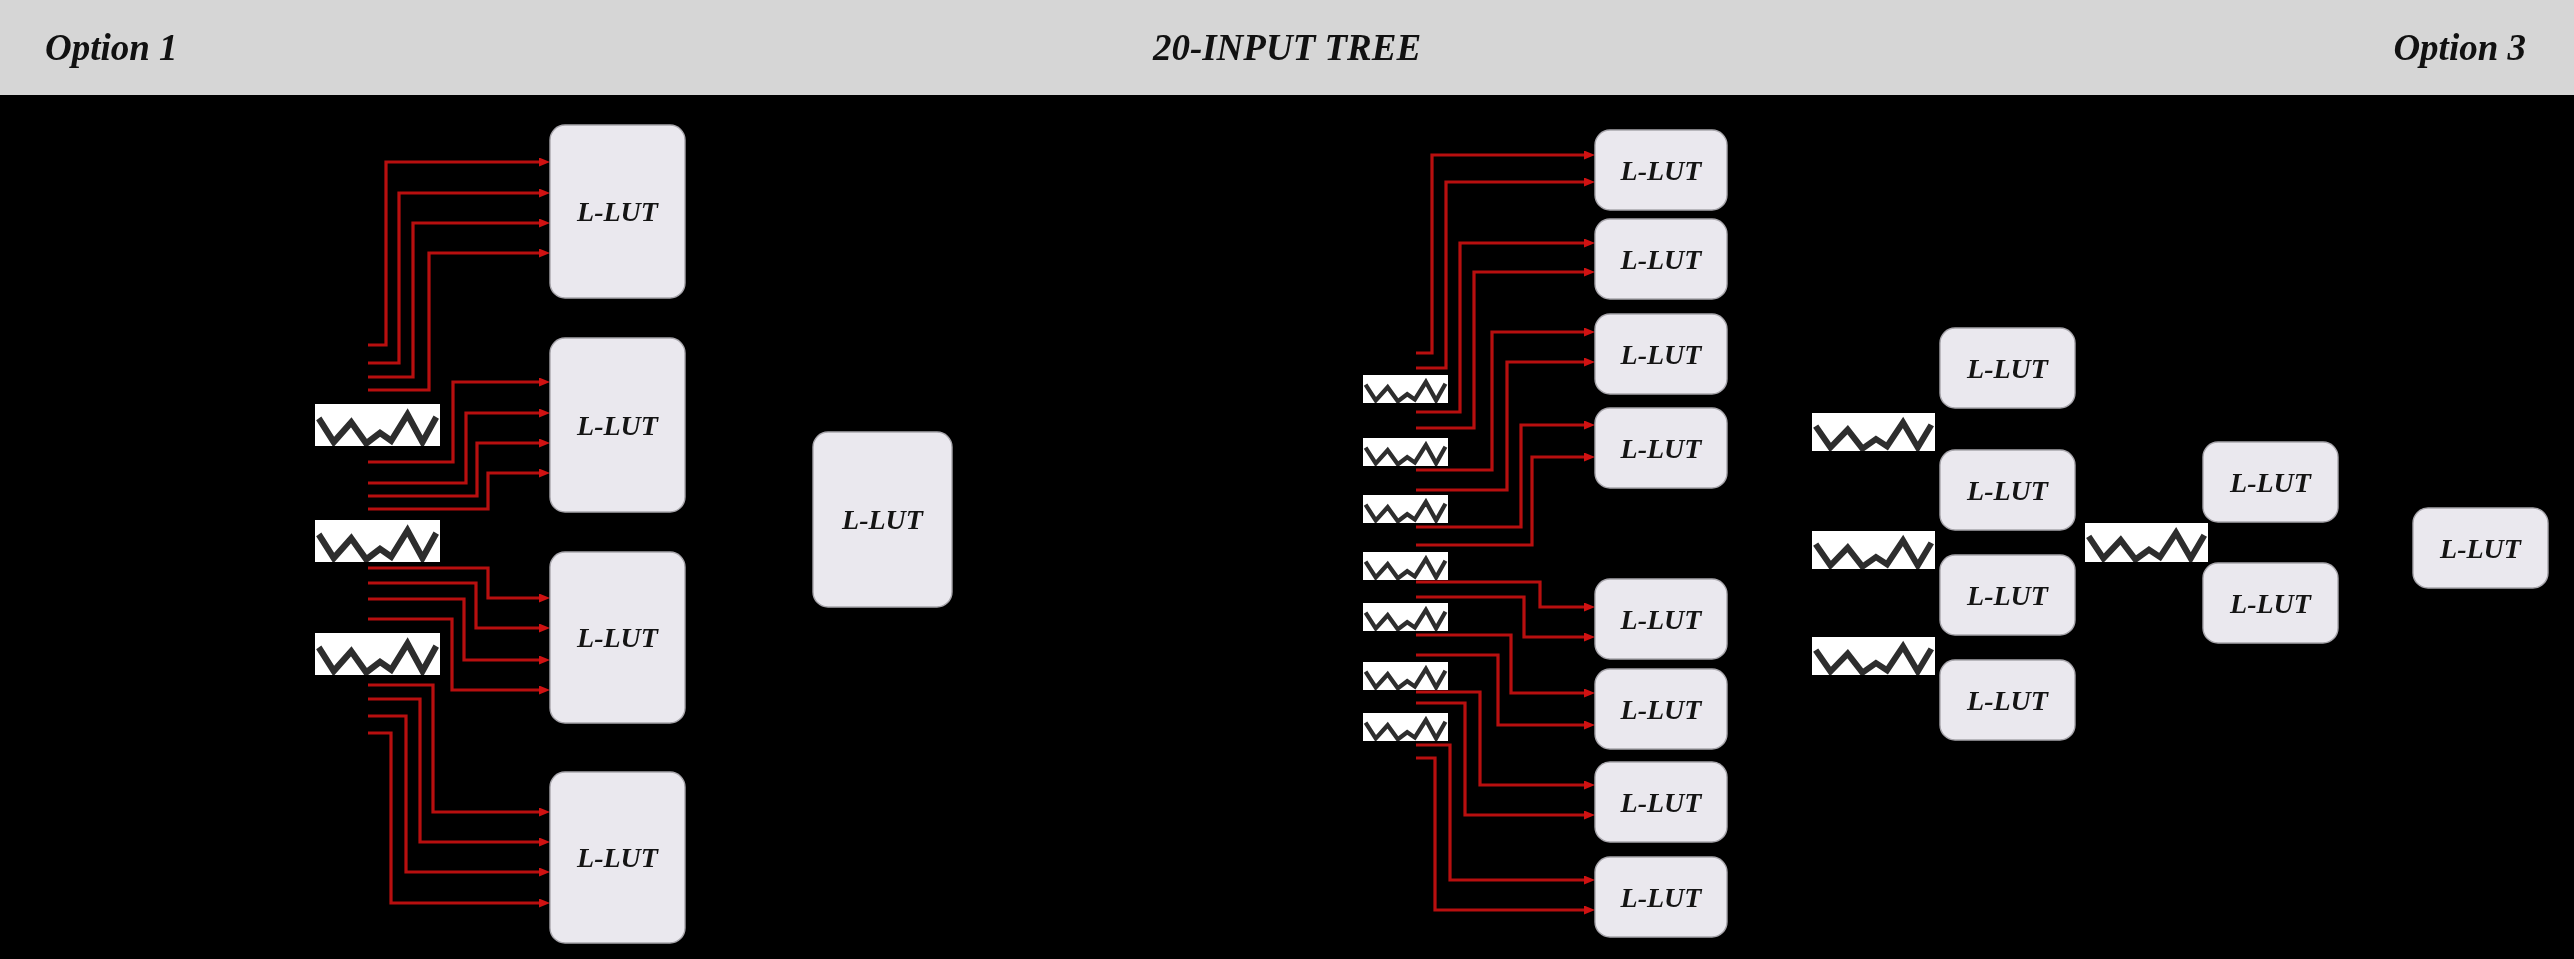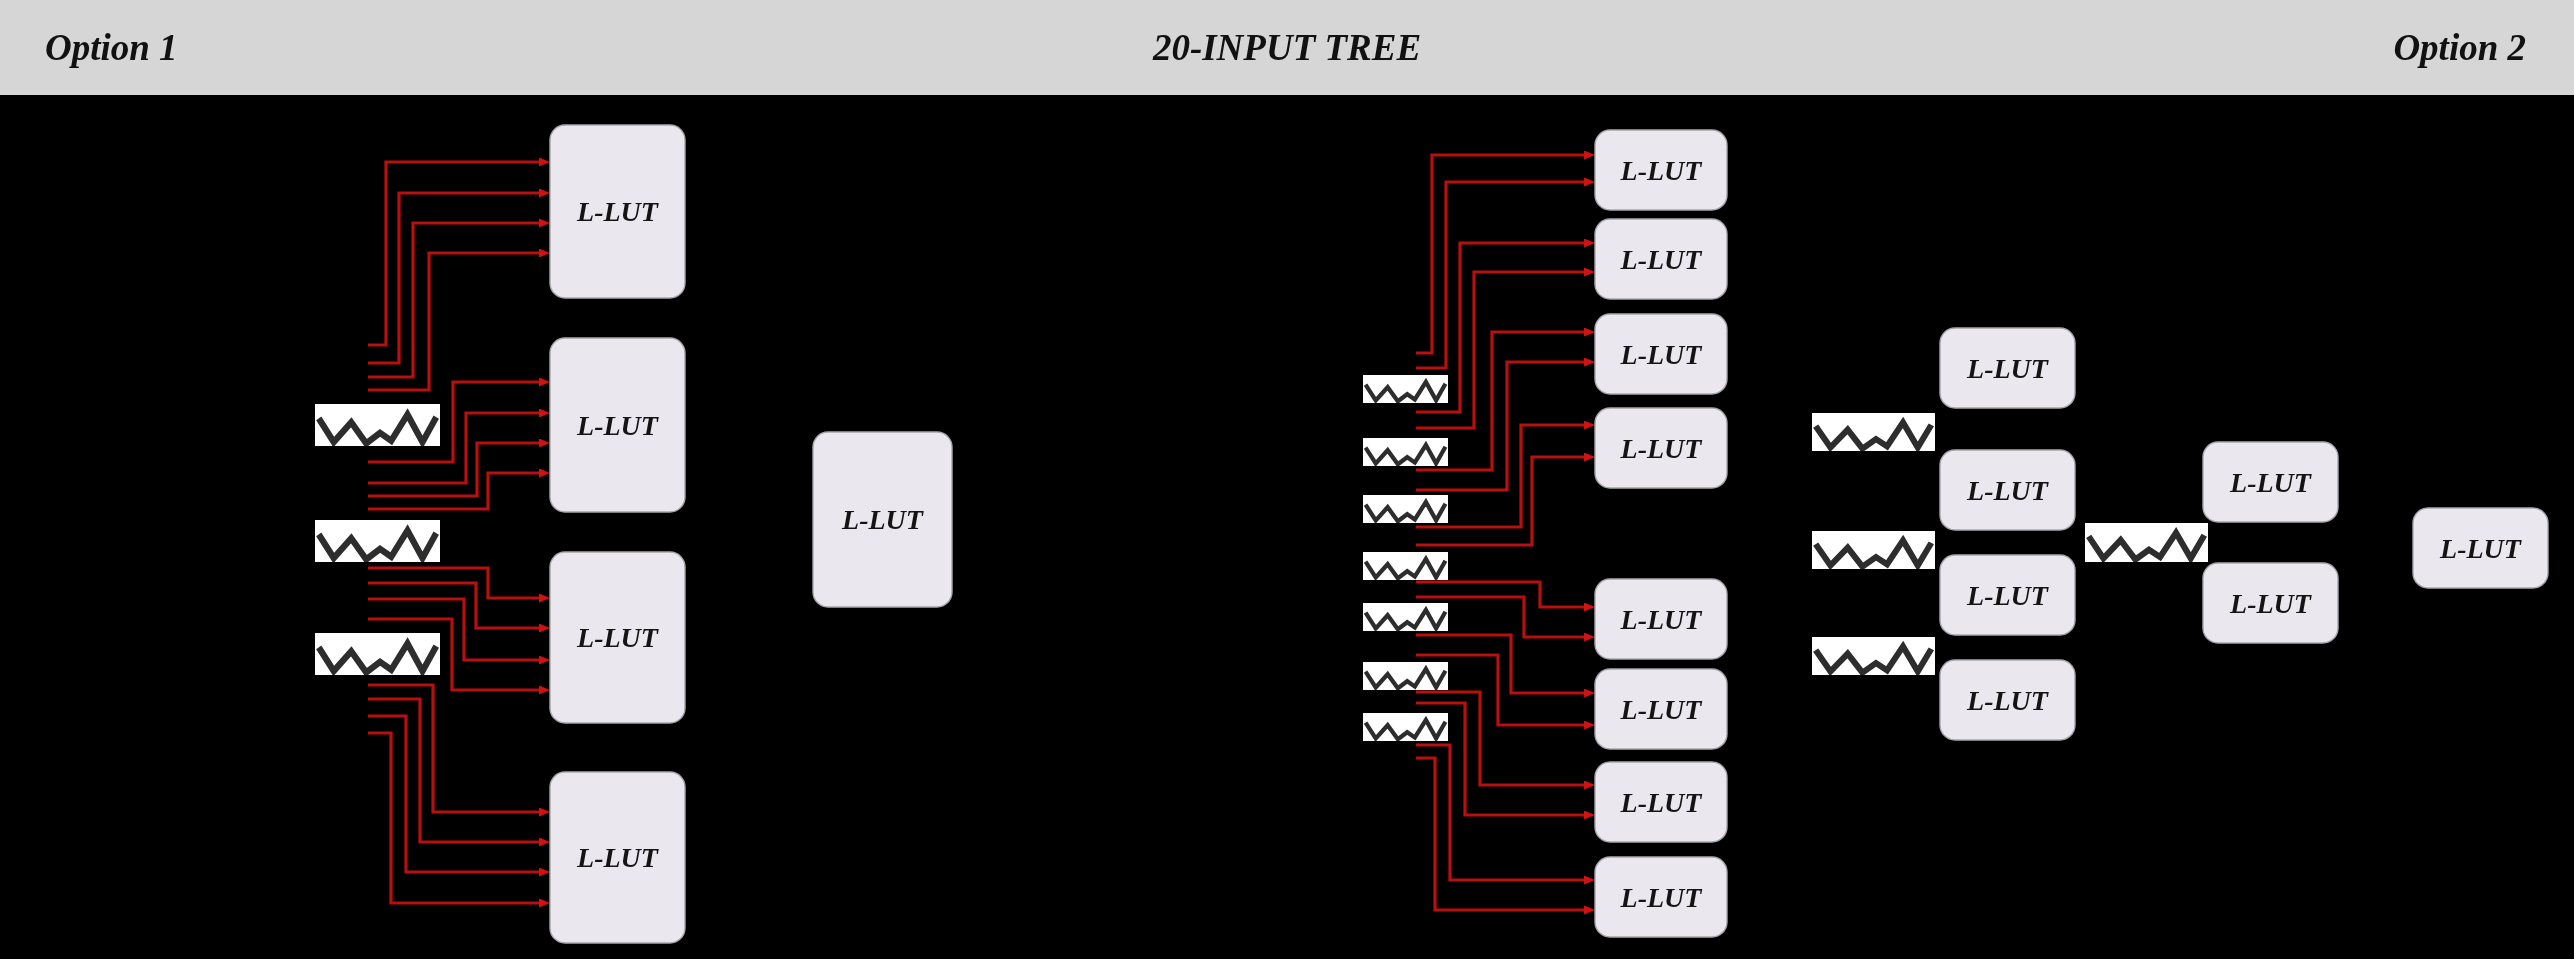--- a/index.html
+++ b/index.html
@@ -39,21 +39,21 @@
   .arrowhead{fill:var(--arrow-color,#d01212);}
   .zzline{fill:none;stroke:var(--zigzag-stroke,#2d2d2d);stroke-width:5;}
   .zzbg{fill:var(--zigzag-bg,#fff);}
 </style>
 </head>
 <body style="--bg: #000000; --header-bg: #d6d6d6; --header-fg: #111111; --block-fill: #eae8ee; --block-stroke: #a8a6ac; --block-fg: #141414; --wire-color: #b80f0f; --arrow-color: #d01212; --zigzag-bg: #ffffff; --zigzag-stroke: #2d2d2d;">
 
 <div id="header">
   <span id="h-left" class="htext">Option 1</span>
   <span id="h-center" class="htext">20-INPUT TREE</span>
-  <span id="h-right" class="htext">Option 2</span>
+  <span id="h-right" class="htext">Option 3</span>
 </div>
 
 <svg id="diagram" width="2574" height="959" viewBox="0 0 2574 959" xmlns="http://www.w3.org/2000/svg">
     <defs>
       <marker id="ah" markerWidth="12" markerHeight="10" refX="0" refY="4.5" orient="auto" markerUnits="userSpaceOnUse">
         <polygon points="0,0 11,4.5 0,9" class="arrowhead"></polygon>
       </marker>
       <symbol id="zz" viewBox="0 0 100 32" preserveAspectRatio="none">
         <rect x="0" y="0" width="100" height="32" class="zzbg"></rect>
         <polyline points="3,11 15,29 29,14 41,30 52,22 61,28 74,8 86,29 97,10" class="zzline"></polyline>

